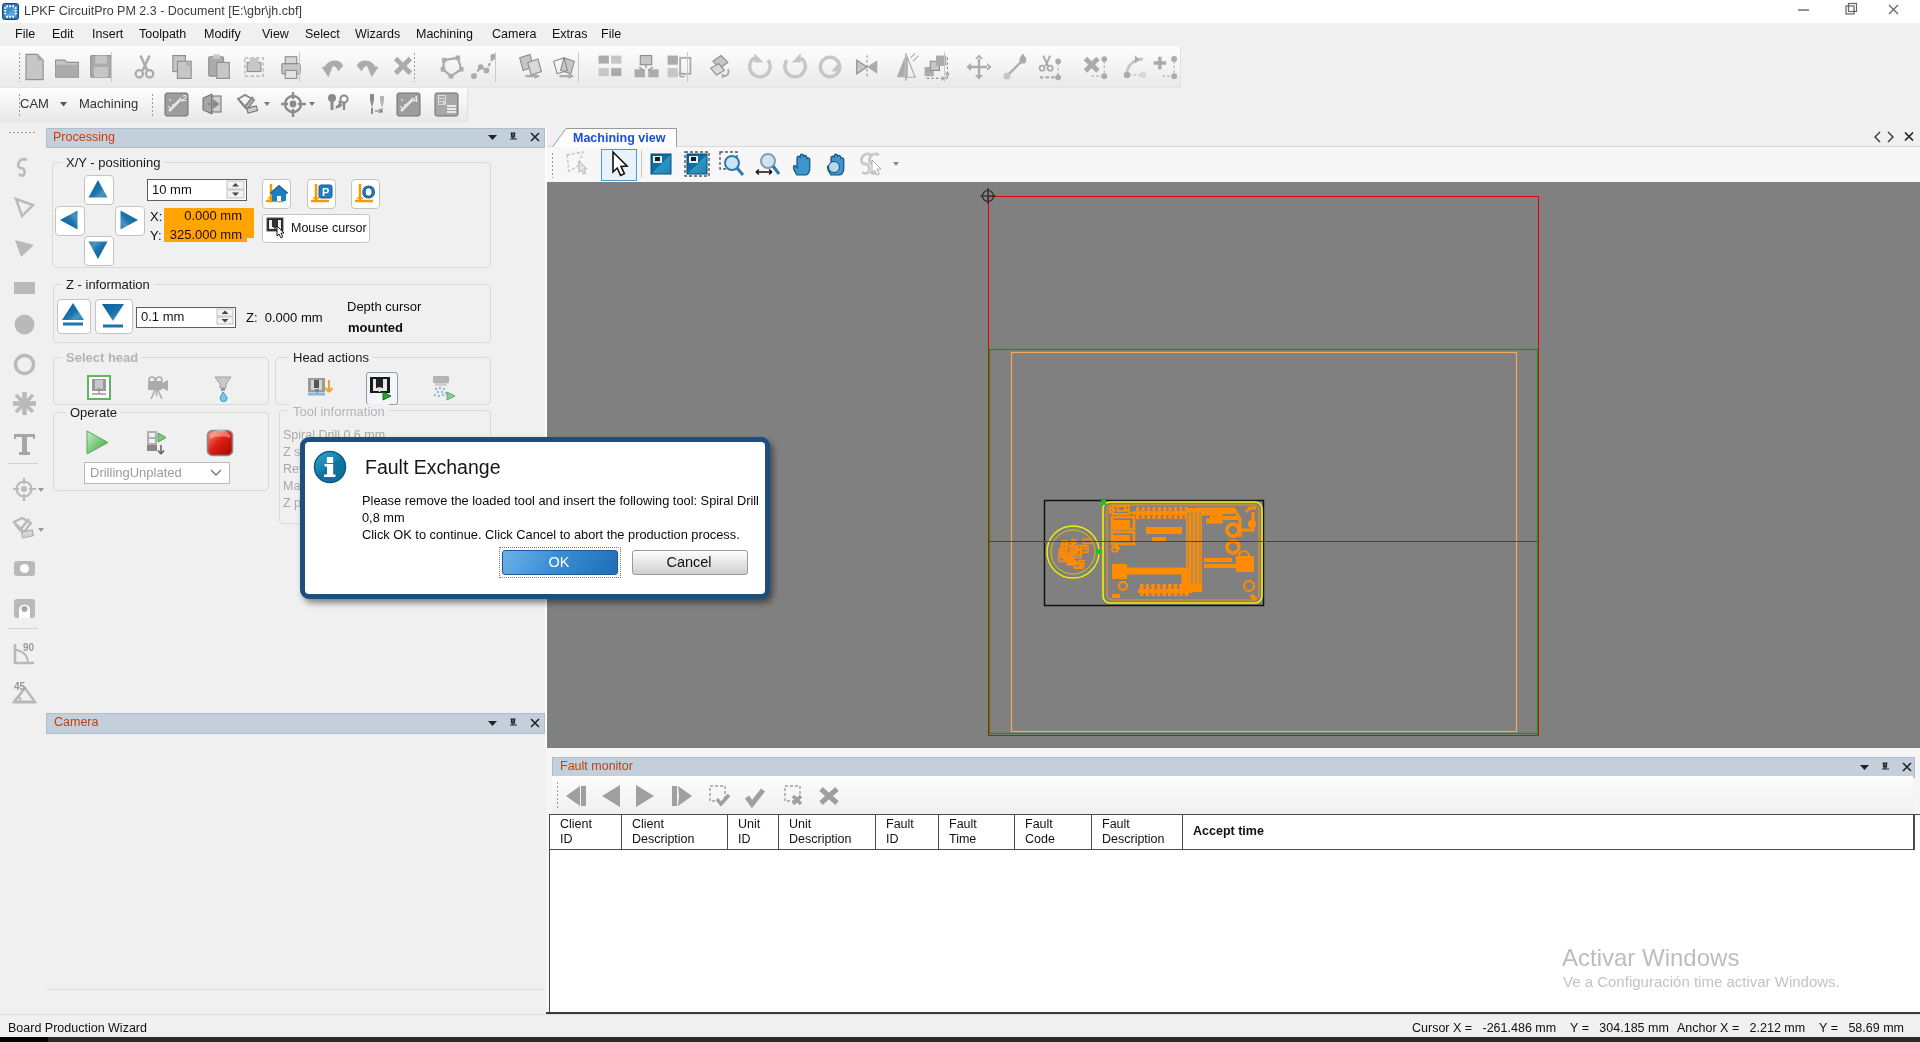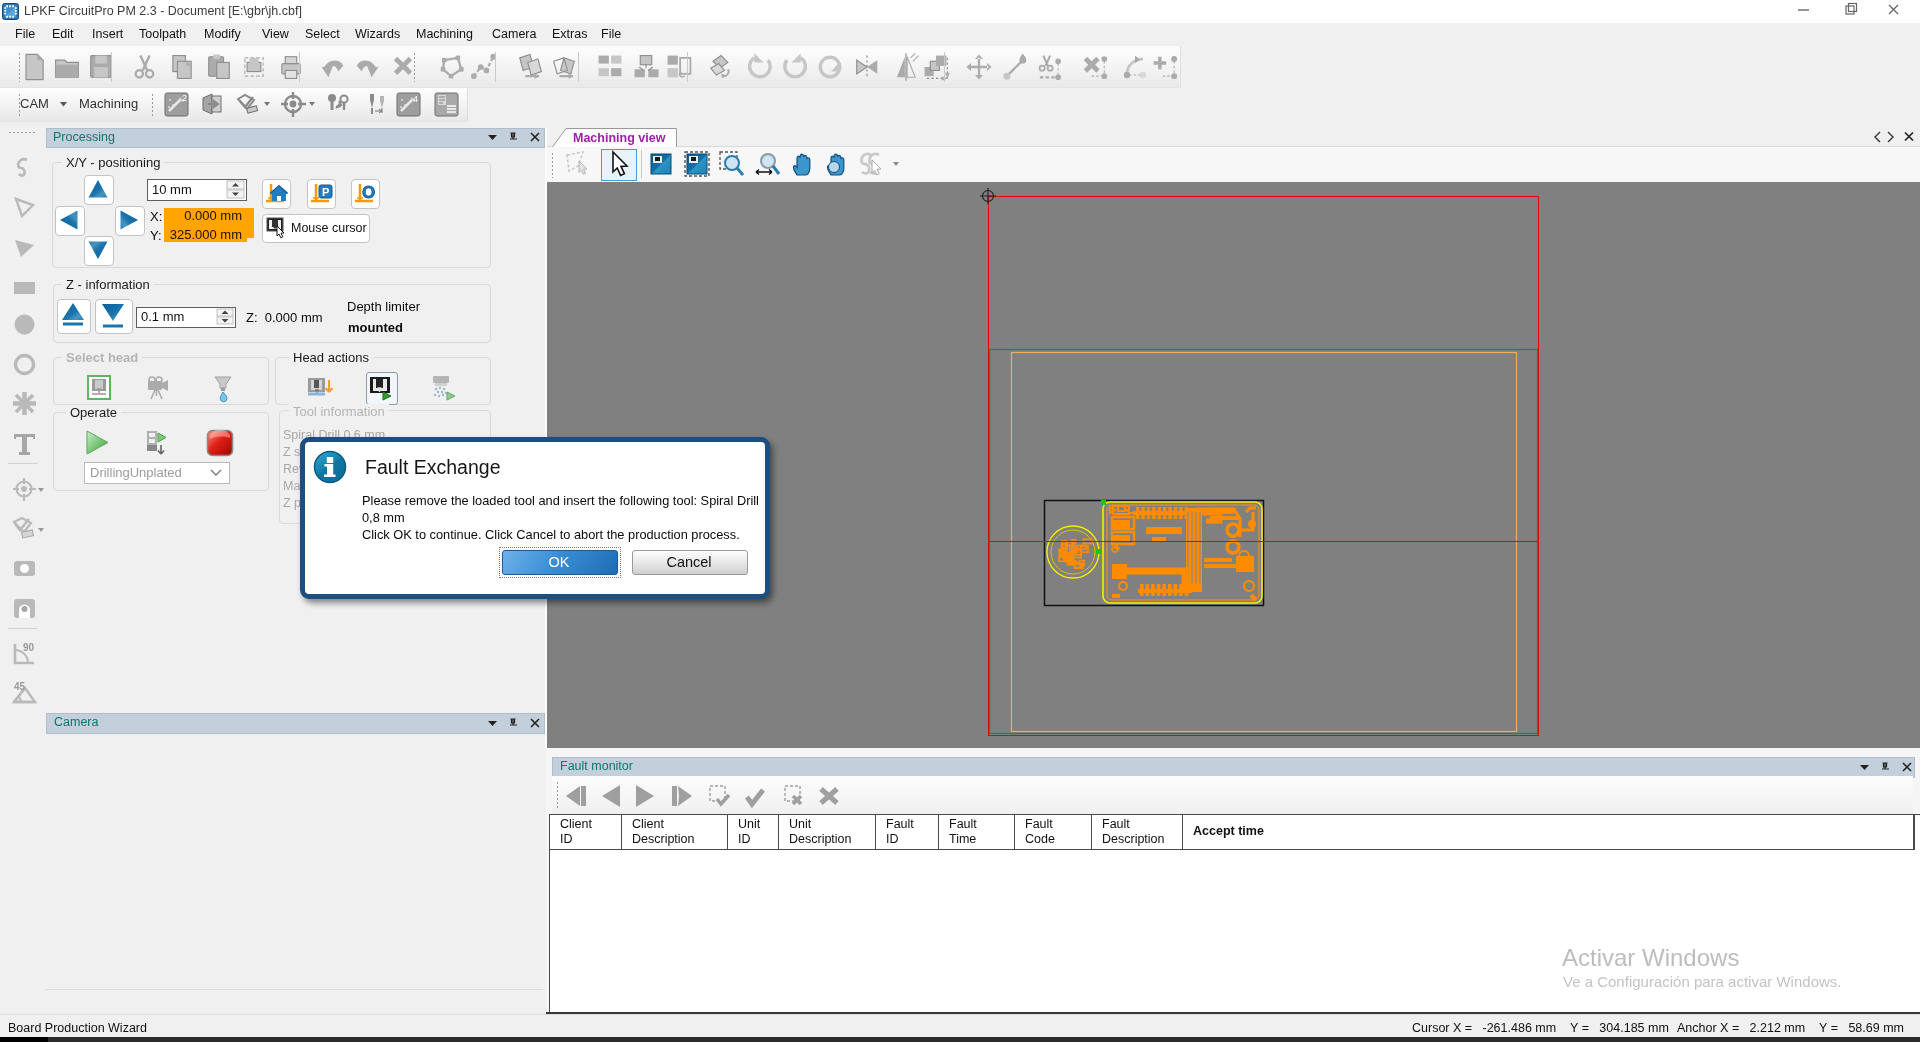--- a/index.html
+++ b/index.html
@@ -1,21 +1,21 @@
 <!DOCTYPE html>
 <html><head><meta charset="utf-8"><style>
 html,body{margin:0;padding:0;}
 body{width:1920px;height:1042px;overflow:hidden;font-family:"Liberation Sans",sans-serif;background:#f0f0f0;position:relative;}
 .abs{position:absolute;}
 .grp{position:absolute;border:1px solid #d9d9d9;border-radius:4px;}
 .grplab{position:absolute;background:#f0f0f0;padding:0 4px;font-size:13px;color:#1a1a1a;white-space:nowrap;}
 .graylab{color:#b4b4b4;}
 .btn{position:absolute;background:#fff;border:1px solid #c3c3c3;border-radius:4px;}
 .hdr{position:absolute;background:#c3cfdb;border:1px solid #aebecb;}
-.hdrtxt{position:absolute;left:8px;top:2px;font-size:12.5px;color:#0f766e;}
+.hdrtxt{position:absolute;left:8px;top:2px;font-size:12.5px;color:#c2410c;}
 .field{position:absolute;background:#fff;border:1px solid #5f5f5f;}
 .ofield{position:absolute;background:#ffa400;font-size:13px;color:#201000;text-align:right;}
 .mitem{position:absolute;top:4px;font-size:12.5px;color:#101010;}
 .sep{position:absolute;width:1px;background:#c9c9c9;}
 .dots{position:absolute;width:3px;background-image:radial-gradient(circle,#9a9a9a 1px,transparent 1.1px);background-size:3px 4px;}
 .hdots{position:absolute;height:3px;background-image:radial-gradient(circle,#9a9a9a 1px,transparent 1.1px);background-size:4px 3px;}
 svg{position:absolute;overflow:visible;}
 </style></head><body>
 
 <div class="abs" style="left:0;top:0;width:1920px;height:23px;background:#ffffff;"></div>
@@ -467,21 +467,21 @@
   </svg>
 <div class="field" style="left:136px;top:307px;width:98px;height:19px;"></div>
 <div class="abs" style="left:141px;top:309px;font-size:13px;color:#111;">0.1 mm</div>
 <svg class="abs" style="left:217px;top:309px" width="16" height="15" viewBox="0 0 16 15">
 <rect x="0" y="0" width="16" height="7" fill="#f3f3f3" stroke="#b5b5b5" stroke-width="0.8"></rect>
 <rect x="0" y="8" width="16" height="7" fill="#f3f3f3" stroke="#b5b5b5" stroke-width="0.8"></rect>
 <path d="M4.5 5l3.5-3.5L11.5 5z" fill="#444"></path>
     <path d="M4.5 10h7L8 13.5z" fill="#444"></path>
 </svg>
 <div class="abs" style="left:246px;top:310px;font-size:13px;color:#0a0a0a;">Z:&nbsp;&nbsp;0.000 mm</div>
-<div class="abs" style="left:347px;top:299px;font-size:13px;color:#0a0a0a;">Depth limiter</div>
+<div class="abs" style="left:347px;top:299px;font-size:13px;color:#0a0a0a;">Depth cursor</div>
 <div class="abs" style="left:348px;top:320px;font-size:13px;font-weight:bold;color:#0a0a0a;text-align:center;">mounted</div>
 <div class="grp" style="left:53px;top:357px;width:214px;height:46px;"></div>
 <div class="grplab graylab" style="left:62px;top:350px;font-weight:bold;">Select head</div>
 <svg class="abs" style="left:87px;top:375px" width="24" height="25" viewBox="0 0 24 25">
 <rect x="1" y="1" width="22" height="23" fill="#fff" stroke="#5cb85c" stroke-width="2"></rect>
 <rect x="5" y="4" width="14" height="12" fill="#9a9a9a"></rect>
     <rect x="8" y="5" width="8" height="9" fill="#c9c9c9"></rect>
     <path d="M10 14h4M12 14v5" stroke="#9a9a9a" stroke-width="1.6" fill="none"></path>
     <path d="M5 19h14" stroke="#b0b0b0" stroke-width="2"></path>
 </svg>
@@ -579,21 +579,21 @@
 <path d="M27 2v6M24.5 2h5M25.5 2v4h3V2M24 8h7" stroke="#222" stroke-width="1.2" fill="none"></path>
 <path d="M45 2l8 8M53 2l-8 8" stroke="#222" stroke-width="1.6"></path>
 </svg>
 <div class="abs" style="left:46px;top:989px;width:497px;height:1px;background:#dcdcdc;"></div>
 <div class="abs" style="left:545px;top:122px;width:1375px;height:626px;background:#f0f0f0;"></div>
 <div class="abs" style="left:546px;top:146px;width:1374px;height:36px;background:#f7f7f7;border-top:1px solid #d9d9d9;"></div>
 <svg class="abs" style="left:552px;top:128px" width="125" height="19">
     <path d="M14 0.5H124.5V19H0.5z" fill="#fdfdfd"></path>
     <path d="M0.5 19L14 0.5H124.5V19" fill="none" stroke="#9a9a9a" stroke-width="1"></path>
   </svg>
-<div class="abs" style="left:573px;top:131px;font-size:12.5px;font-weight:bold;color:#a21caf;">Machining view</div>
+<div class="abs" style="left:573px;top:131px;font-size:12.5px;font-weight:bold;color:#1d4ed8;">Machining view</div>
 <svg class="abs" style="left:1872px;top:131px" width="44" height="12" viewBox="0 0 44 12">
 <path d="M8 1L3 6l5 5" fill="none" stroke="#333" stroke-width="1.4"></path>
 <path d="M16 1l5 5-5 5" fill="none" stroke="#333" stroke-width="1.4"></path>
 <path d="M33 1.5l8 8M41 1.5l-8 8" stroke="#222" stroke-width="1.7"></path>
 </svg>
 <div class="dots" style="left:551px;top:152px;height:26px;"></div>
 <svg class="abs" style="left:563px;top:149px" width="34" height="32" viewBox="0 0 34 32">
 <path d="M4 6l16-3-5 14-9 5z" fill="none" stroke="#c9c9c9" stroke-width="1.6" stroke-dasharray="3 2"></path>
 <path d="M16 12l8 8-3.4.2 2 4-2.2 1-2-4.2-2.4 2.4z" fill="#e3e3e3" stroke="#b5b5b5"></path>
 </svg>
@@ -786,21 +786,21 @@
 <div class="abs" style="left:886px;top:817px;font-size:12.5px;color:#111;line-height:14.5px;">Fault<br>ID</div>
 <div class="abs" style="left:1014px;top:814px;width:1px;height:35px;background:#4a4a4a;"></div>
 <div class="abs" style="left:949px;top:817px;font-size:12.5px;color:#111;line-height:14.5px;">Fault<br>Time</div>
 <div class="abs" style="left:1091px;top:814px;width:1px;height:35px;background:#4a4a4a;"></div>
 <div class="abs" style="left:1025px;top:817px;font-size:12.5px;color:#111;line-height:14.5px;">Fault<br>Code</div>
 <div class="abs" style="left:1182px;top:814px;width:1px;height:35px;background:#4a4a4a;"></div>
 <div class="abs" style="left:1102px;top:817px;font-size:12.5px;color:#111;line-height:14.5px;">Fault<br>Description</div>
 <div class="abs" style="left:1913px;top:814px;width:1px;height:35px;background:#4a4a4a;"></div>
 <div class="abs" style="left:1193px;top:824px;font-size:12.5px;color:#111;font-weight:bold;">Accept time</div>
 <div class="abs" style="left:1562px;top:944px;font-size:24px;color:#bdbdbd;">Activar Windows</div>
-<div class="abs" style="left:1563px;top:973px;font-size:15px;color:#c3c3c3;">Ve a Configuración para activar Windows.</div>
+<div class="abs" style="left:1563px;top:973px;font-size:15px;color:#c3c3c3;">Ve a Configuración time activar Windows.</div>
 <div class="abs" style="left:0;top:1014px;width:1920px;height:23px;background:#f0f0f0;border-top:1px solid #dcdcdc;"></div>
 <div class="abs" style="left:8px;top:1021px;font-size:12.5px;color:#111;">Board Production Wizard</div>
 <div class="abs" style="left:1412px;top:1021px;font-size:12.5px;color:#111;">Cursor X =&nbsp;&nbsp;&nbsp;-261.486 mm&nbsp;&nbsp;&nbsp;&nbsp;Y =&nbsp;&nbsp;&nbsp;304.185 mm</div>
 <div class="abs" style="left:1677px;top:1021px;font-size:12.5px;color:#111;">Anchor X =&nbsp;&nbsp;&nbsp;2.212 mm&nbsp;&nbsp;&nbsp;&nbsp;Y =&nbsp;&nbsp;&nbsp;58.69 mm</div>
 <div class="abs" style="left:0;top:1037px;width:1920px;height:5px;background:#2b2b2b;"></div>
 <div class="abs" style="left:0;top:1037px;width:48px;height:5px;background:#000;"></div>
 <div class="abs" style="left:300px;top:437px;width:460px;height:152px;background:#fff;border:5px solid #1e4e7e;border-radius:9px;box-shadow:3px 4px 6px rgba(0,0,0,0.45);"></div>
 <svg class="abs" style="left:313px;top:450px" width="34" height="34" viewBox="0 0 34 34">
 <defs>
       <linearGradient id="ig" x1="0" y1="0" x2="0.7" y2="1">

